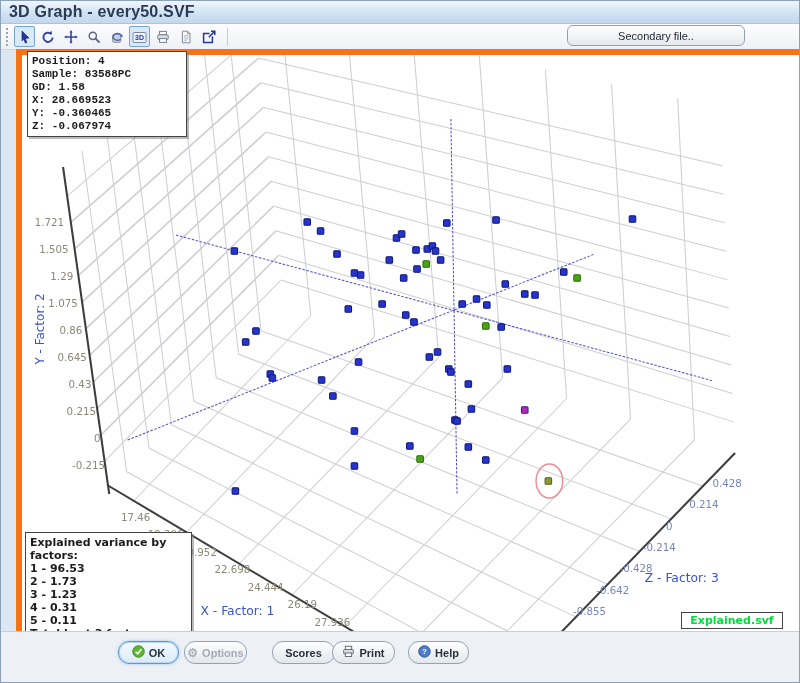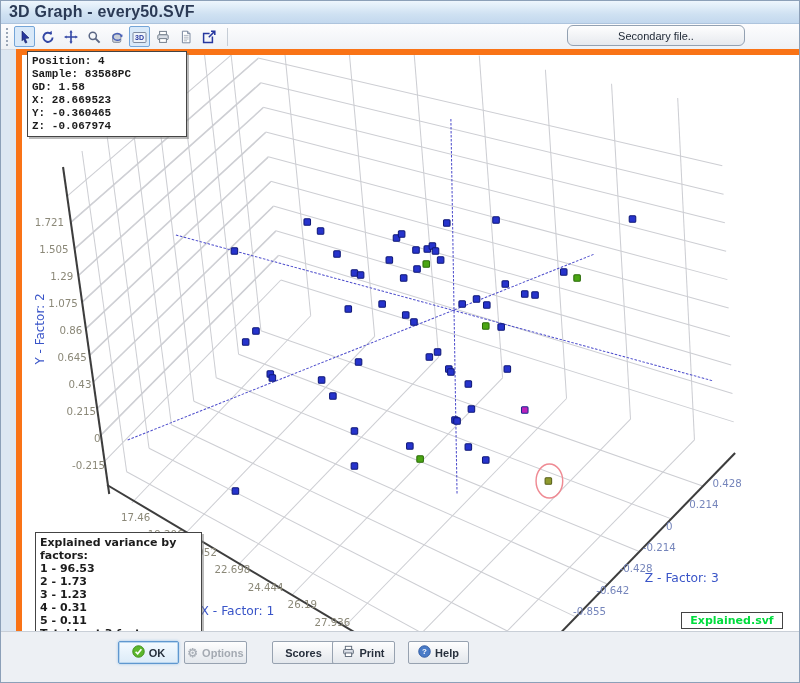--- a/index.html
+++ b/index.html
@@ -21,27 +21,27 @@
   #secondary-btn{position:absolute;right:54px;top:1px;width:178px;height:21px;
     border:1px solid #93a1b2;border-radius:6px;background:linear-gradient(#fefefe,#e6e9ee);
     font-size:11px;color:#222b38;font-family:"Liberation Sans",sans-serif;cursor:pointer;}
   
   #plot{position:absolute;left:15px;top:48px;width:768px;height:581px;background:#ffffff;border:6px solid #f97316;padding-left:20px;}
   #plot-svg{position:absolute;left:0;top:0;width:100%;height:100%;}
   
   .infobox{position:absolute;background:#fff;border:1px solid #444;box-shadow:2px 2px 0 rgba(130,130,130,.55);
     font-family:"DejaVu Sans",sans-serif;font-size:11px;font-weight:bold;color:#1c1c1c;line-height:13px;padding:3px 6px 3px 4px;}
   #infobox-top{left:26px;top:50px;width:148px;font-family:Liberation Mono, monospace;}
-  #variance-box{left:34px;top:531px;width:155px;}
+  #variance-box{left:24px;top:531px;width:155px;}
   #validation-label{position:absolute;left:680px;top:611px;width:100px;height:15px;background:#fff;
     border:1px solid #444;font-family:"DejaVu Sans",sans-serif;font-size:11px;font-weight:bold;color:#00dd3d;
     text-align:center;line-height:15px;}
   
   #bottombar{position:absolute;left:0;top:630px;width:100%;height:51px;background:#edf0f4;border-top:1px solid #c9cfd7;}
-  .bbtn{position:absolute;top:9px;height:23px;border:1px solid #97a2b0;border-radius:2px;
+  .bbtn{position:absolute;top:9px;height:23px;border:1px solid #97a2b0;border-radius:11px;
     background:linear-gradient(#fefefe,#e3e7ec);font-size:11px;font-weight:bold;color:#27303d;
     font-family:"Liberation Sans",sans-serif;display:flex;align-items:center;justify-content:center;gap:4px;cursor:pointer;}
   .bbtn:disabled{color:#a4aab2;cursor:default;}
   .bbtn.focused{border-color:#5f97cf;box-shadow:0 0 0 1px #b9d6ef inset,0 0 3px #9cc4e8;background:linear-gradient(#f4faff,#dcebf8);}
   .bbtn .glyph{font-size:12px;line-height:1;}
   #btn-ok{left:117px;width:61px;}
   #btn-options{left:183px;width:63px;}
   #btn-scores{left:271px;width:63px;}
   #btn-print{left:331px;width:63px;}
   #btn-help{left:407px;width:61px;}

